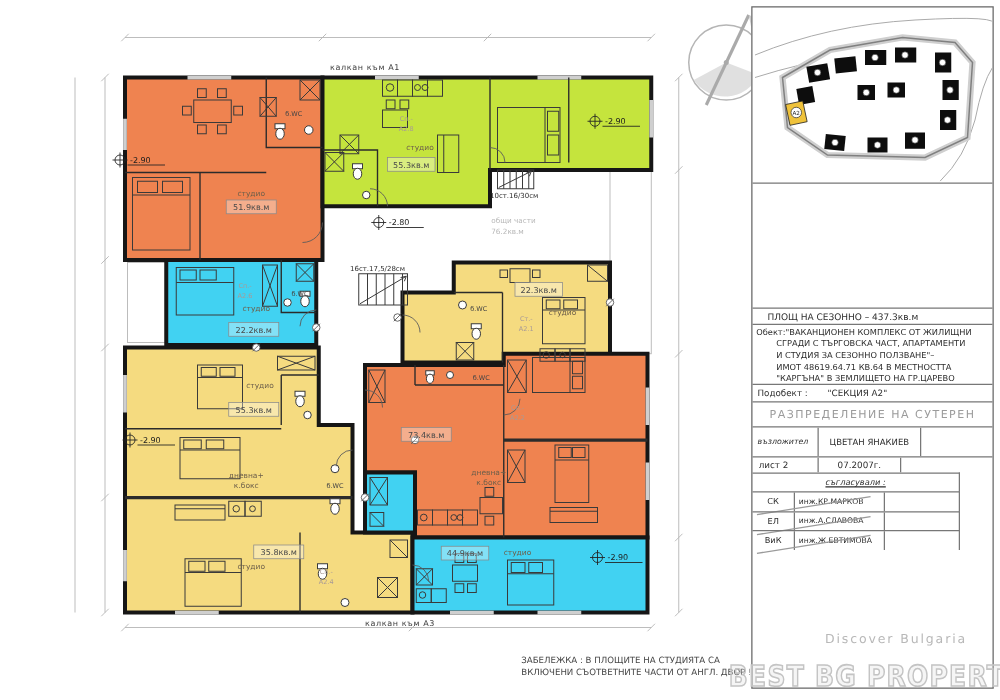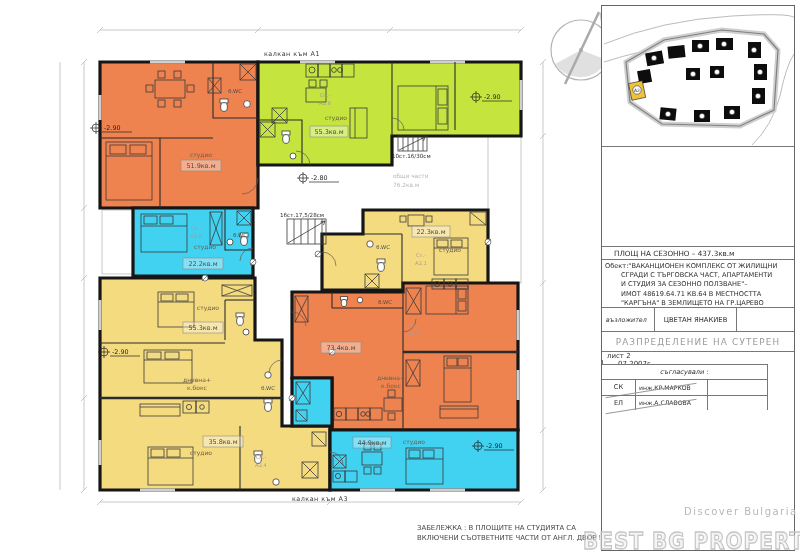--- a/index.html
+++ b/index.html
@@ -41,32 +41,32 @@
   .tb-client .c1{width:52px;font-style:italic;font-size:6.3px;display:flex;align-items:center;padding-left:4px;}
   .tb-client .c2{width:82px;border-left:1px solid #777;display:flex;align-items:center;justify-content:center;font-size:6.8px;}
   .tb-client .c3{flex:1;border-left:1px solid #777;}
   .tb-title{height:20px;display:flex;align-items:center;justify-content:center;
             color:#9b9b9b;font-size:8.8px;letter-spacing:1.2px;}
   .tb-r{display:flex;align-items:stretch;}
   .tb-r .c1{width:52px;display:flex;align-items:center;padding-left:5px;}
   .tb-r .c2{width:66px;border-left:1px solid #777;display:flex;align-items:center;justify-content:center;}
   .tb-r .c3{flex:1;border-left:1px solid #777;display:flex;align-items:center;justify-content:center;}
   .tb-r1{height:16px;}
-  .tb-r2{height:13px;flex-direction:column;}
+  .tb-r2{height:13px;}
   .tb-designer{height:79px;padding:3px 0 0 5px;font-size:6.8px;}
   .tb-apph{height:15px;display:flex;align-items:center;justify-content:center;
-           font-style:italic;font-size:6.6px;width:166px;border-right:1px solid #777;}
+           font-style:italic;font-size:6.6px;width:166px;border-right:1px solid #777;text-decoration:underline;}
   .tb-sign{height:15.5px;width:166px;display:flex;align-items:stretch;border-top:1px solid #777;
            border-right:1px solid #777;position:relative;}
   .tb-sign .code{width:33px;display:flex;align-items:center;justify-content:center;font-size:6.6px;}
   .tb-sign .nm{width:72px;border-left:1px solid #777;display:flex;align-items:center;padding-left:3px;font-size:6.1px;}
   .tb-sign .sp{flex:1;border-left:1px solid #777;}
   .sig{position:absolute;left:3px;top:10px;width:92px;border-top:1px solid #9a9a9a;
        transform:rotate(-9deg);pointer-events:none;}
-  .wm1{position:absolute;left:684px;top:506px;font-size:10px;letter-spacing:1.5px;color:#b8b8b8;}
+  .wm1{position:absolute;left:660px;top:506px;font-size:10px;letter-spacing:1.5px;color:#b8b8b8;}
   .wm2{position:absolute;left:583px;top:527px;font-size:20px;font-weight:bold;letter-spacing:1px;
        color:rgba(215,215,215,.25);-webkit-text-stroke:1.1px #c4c4c4;white-space:nowrap;
        transform:scaleY(1.15);transform-origin:top left;}
 </style>
 </head>
 <body>
 
 <div class="sheet">
 
 <svg width="600" height="560" viewBox="0 0 600 560" style="position:absolute;left:0;top:0">
@@ -559,28 +559,32 @@
   <div class="tb-sec tb-area">ПЛОЩ НА СЕЗОННО –  437.3кв.м</div>
 
   <div class="tb-sec tb-object">
     <div><span>Обект:</span><span>"ВАКАНЦИОНЕН КОМПЛЕКС ОТ ЖИЛИЩНИ</span></div>
     <div class="cont">СГРАДИ С ТЪРГОВСКА ЧАСТ, АПАРТАМЕНТИ</div>
     <div class="cont">И СТУДИЯ ЗА СЕЗОННО ПОЛЗВАНЕ"–</div>
     <div class="cont">ИМОТ 48619.64.71 КВ.64 В МЕСТНОСТТА</div>
     <div class="cont">"КАРГЪНА" В ЗЕМЛИЩЕТО НА ГР.ЦАРЕВО</div>
   </div>
 
+  <div class="tb-sec tb-sub">
+    <span class="lab">Подобект :</span>
+    <span>"СЕКЦИЯ А2"</span>
+  </div>
+
+  <div class="tb-sec tb-title">РАЗПРЕДЕЛЕНИЕ  НА  СУТЕРЕН</div>
 
   <div class="tb-sec tb-client">
     <div class="c1">възложител</div>
     <div class="c2">ЦВЕТАН ЯНАКИЕВ</div>
     <div class="c3"></div>
   </div>
-
-  <div class="tb-sec tb-title">РАЗПРЕДЕЛЕНИЕ  НА  СУТЕРЕН</div>
 
 
   <div class="tb-sec tb-r tb-r2">
     <div class="c1">лист 2</div>
     <div class="c2">07.2007г.</div>
     <div class="c3"></div>
   </div>
 
 
   <div class="tb-sec tb-apph">съгласували :</div>
@@ -590,18 +594,24 @@
     <div class="nm">инж.КР.МАРКОВ</div>
     <div class="sp"></div>
     <div class="sig"></div>
   </div>
   <div class="tb-sign">
     <div class="code">ЕЛ</div>
     <div class="nm">инж.А.СЛАВОВА</div>
     <div class="sp"></div>
     <div class="sig"></div>
   </div>
+  <div class="tb-sign">
+    <div class="code">ВиК</div>
+    <div class="nm">инж.Ж.ЕВТИМОВА</div>
+    <div class="sp"></div>
+    <div class="sig"></div>
+  </div>
 </div>
 
 <div class="wm1">Discover Bulgaria</div>
 <div class="wm2">BEST BG PROPERTIES</div>
 
 </div>
 
 </body></html>

